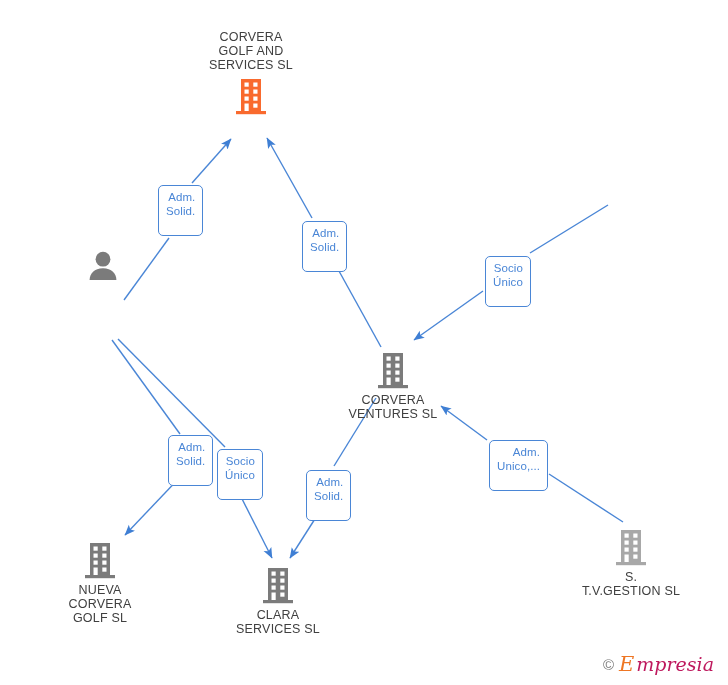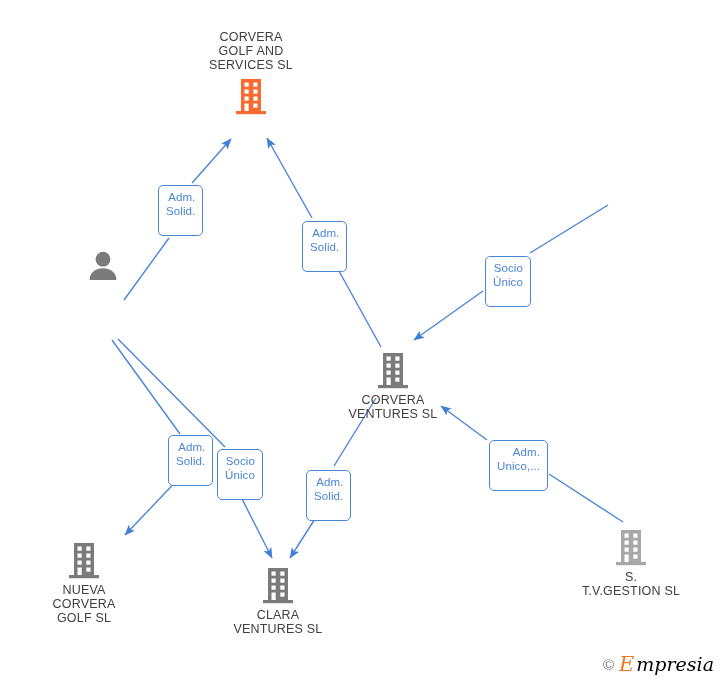--- a/index.html
+++ b/index.html
@@ -88,21 +88,21 @@
     font-family: "DejaVu Serif", serif;
     font-style: italic;
     font-size: 21px;
     color: #ee7624;
     line-height: 1;
   }
   #watermark .brand-rest {
     font-family: "DejaVu Serif", serif;
     font-style: italic;
     font-size: 19px;
-    color: #000000;
+    color: #be185d;
     line-height: 1;
     margin-left: -3px;
   }
 </style>
 </head>
 <body>
 
 <div id="canvas">
 
   <svg id="edge-layer" viewBox="0 0 728 685" width="728" height="685">
@@ -184,21 +184,21 @@
       <rect x="19.3" y="12.5" width="4.2" height="4.2" fill="#ffffff"></rect>
       <rect x="10.5" y="19.5" width="4.2" height="4.2" fill="#ffffff"></rect>
       <rect x="19.3" y="19.5" width="4.2" height="4.2" fill="#ffffff"></rect>
       <rect x="10.5" y="26.5" width="4.2" height="7.5" fill="#ffffff"></rect>
       <rect x="19.3" y="26.5" width="4.2" height="4.2" fill="#ffffff"></rect>
     </svg>
     <div class="node-label bottom">CORVERA
 VENTURES  SL</div>
   </div>
 
-  <div class="node" style="left:84px; top:541px;align-items:center;">
+  <div class="node" style="left:100px; top:541px;align-items:center;">
     <svg class="node-icon" viewBox="0 0 34 38">
       <rect x="7" y="2" width="20" height="32" fill="#7b7b7b"></rect>
       <rect x="2" y="34" width="30" height="3.2" fill="#7b7b7b"></rect>
       <rect x="10.5" y="5.5" width="4.2" height="4.2" fill="#ffffff"></rect>
       <rect x="19.3" y="5.5" width="4.2" height="4.2" fill="#ffffff"></rect>
       <rect x="10.5" y="12.5" width="4.2" height="4.2" fill="#ffffff"></rect>
       <rect x="19.3" y="12.5" width="4.2" height="4.2" fill="#ffffff"></rect>
       <rect x="10.5" y="19.5" width="4.2" height="4.2" fill="#ffffff"></rect>
       <rect x="19.3" y="19.5" width="4.2" height="4.2" fill="#ffffff"></rect>
       <rect x="10.5" y="26.5" width="4.2" height="7.5" fill="#ffffff"></rect>
@@ -216,21 +216,21 @@
       <rect x="10.5" y="5.5" width="4.2" height="4.2" fill="#ffffff"></rect>
       <rect x="19.3" y="5.5" width="4.2" height="4.2" fill="#ffffff"></rect>
       <rect x="10.5" y="12.5" width="4.2" height="4.2" fill="#ffffff"></rect>
       <rect x="19.3" y="12.5" width="4.2" height="4.2" fill="#ffffff"></rect>
       <rect x="10.5" y="19.5" width="4.2" height="4.2" fill="#ffffff"></rect>
       <rect x="19.3" y="19.5" width="4.2" height="4.2" fill="#ffffff"></rect>
       <rect x="10.5" y="26.5" width="4.2" height="7.5" fill="#ffffff"></rect>
       <rect x="19.3" y="26.5" width="4.2" height="4.2" fill="#ffffff"></rect>
     </svg>
     <div class="node-label bottom">CLARA
-VENTURES  SL</div>
+SERVICES  SL</div>
   </div>
 
   <div class="node" style="left:631px; top:528px;">
     <svg class="node-icon" viewBox="0 0 34 38">
       <rect x="7" y="2" width="20" height="32" fill="#a8a8a8"></rect>
       <rect x="2" y="34" width="30" height="3.2" fill="#a8a8a8"></rect>
       <rect x="10.5" y="5.5" width="4.2" height="4.2" fill="#ffffff"></rect>
       <rect x="19.3" y="5.5" width="4.2" height="4.2" fill="#ffffff"></rect>
       <rect x="10.5" y="12.5" width="4.2" height="4.2" fill="#ffffff"></rect>
       <rect x="19.3" y="12.5" width="4.2" height="4.2" fill="#ffffff"></rect>

